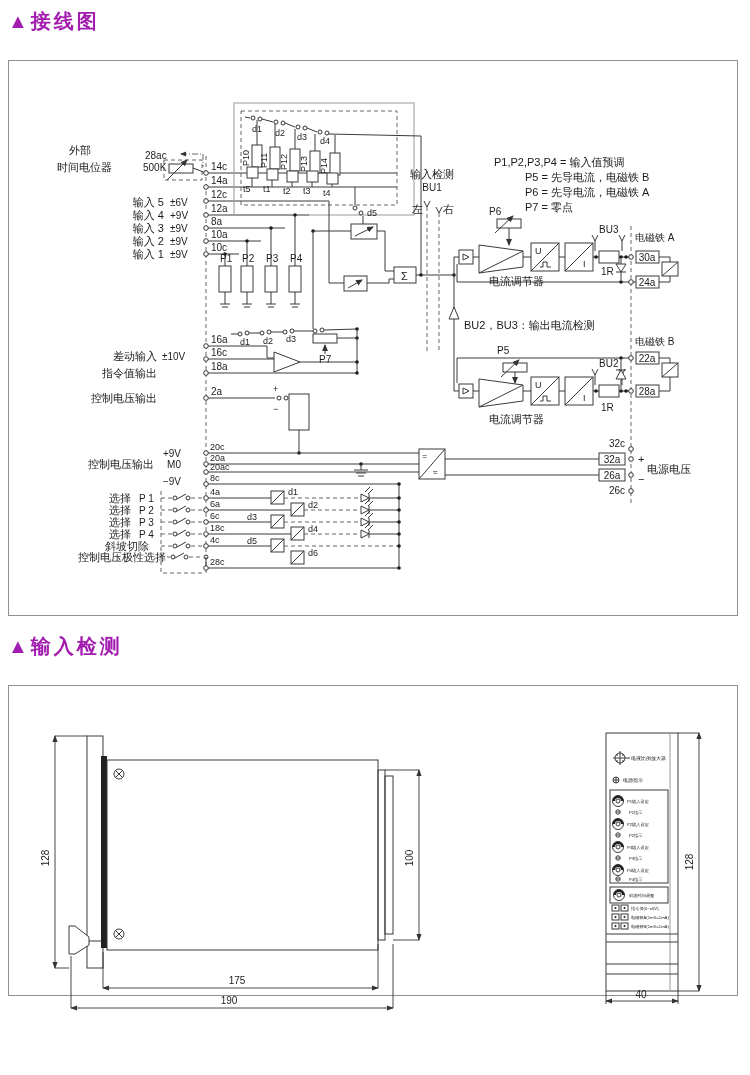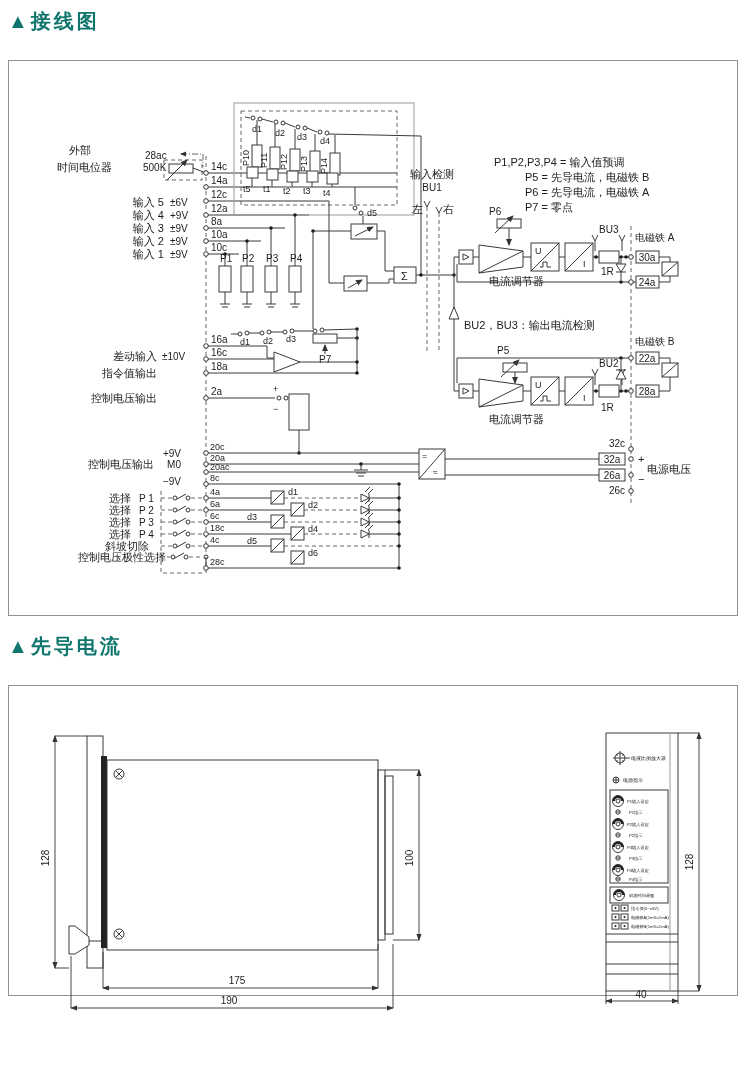--- a/index.html
+++ b/index.html
@@ -1,17 +1,17 @@
 <!DOCTYPE html>
 <html><head>
 <meta charset="utf-8">
 <style>
   html,body{margin:0;padding:0;background:#fff;}
   body{width:750px;height:1075px;position:relative;font-family:"Liberation Sans",sans-serif;color:#141414;}
-  .pgtitle{position:absolute;left:8px;font-size:20px;font-weight:bold;letter-spacing:3px;color:#0f766e;margin:0;}
+  .pgtitle{position:absolute;left:8px;font-size:20px;font-weight:bold;letter-spacing:3px;color:#a21caf;margin:0;}
   #t1{top:8px;} #t2{top:633px;}
   .frame{position:absolute;left:8px;width:730px;border:1.5px solid #8f8f8f;background:#fff;box-sizing:border-box;}
   #frame1{top:60px;height:556px;} #frame2{top:685px;height:311px;}
   svg{display:block;}
   svg text{font-family:"Liberation Sans",sans-serif;fill:#1c1c1c;}
   .t8{font-size:8px;} .t9{font-size:9px;} .t10{font-size:10px;} .t11{font-size:11px;}
   .t5{font-size:5px;} .t4{font-size:4.2px;}
   .ln{stroke:#3a3a3a;stroke-width:1;fill:none;}
   .lt{stroke:#9a9a9a;stroke-width:1;fill:none;}
   .dsh{stroke:#555;stroke-width:0.9;fill:none;stroke-dasharray:4 3;}
@@ -556,21 +556,21 @@
     <text class="t10" x="603" y="418" text-anchor="middle">26a</text>
     <circle class="term" cx="622" cy="414" r="2.3"></circle>
     <text class="t11" x="629" y="422">−</text>
     <text class="t10" x="616" y="433" text-anchor="end">26c</text>
     <circle class="term" cx="622" cy="430" r="2.3"></circle>
     <text class="t11" x="638" y="412">电源电压</text>
   </g>
 </svg>
 </div>
 
-<h2 id="t2" class="pgtitle">▲先导电流</h2>
+<h2 id="t2" class="pgtitle">▲输入检测</h2>
 
 <div id="frame2" class="frame">
 <svg width="727" height="377" viewBox="0 0 727 377">
   <defs>
     <marker id="ar2" markerWidth="9" markerHeight="8" refX="7" refY="3" orient="auto-start-reverse">
       <path d="M0,0 L8,3 L0,6 z" fill="#333"></path>
     </marker>
   </defs>
 
   <g>

